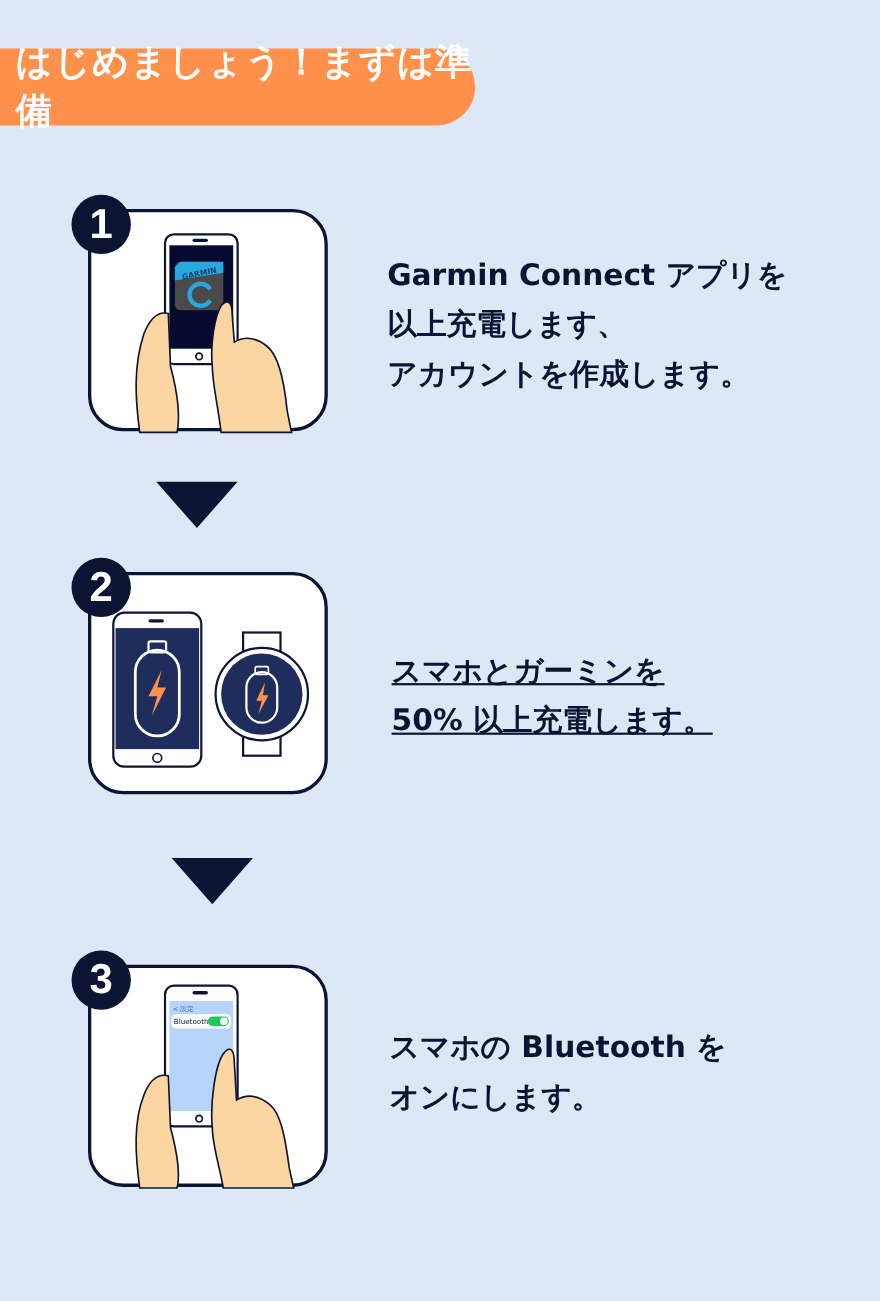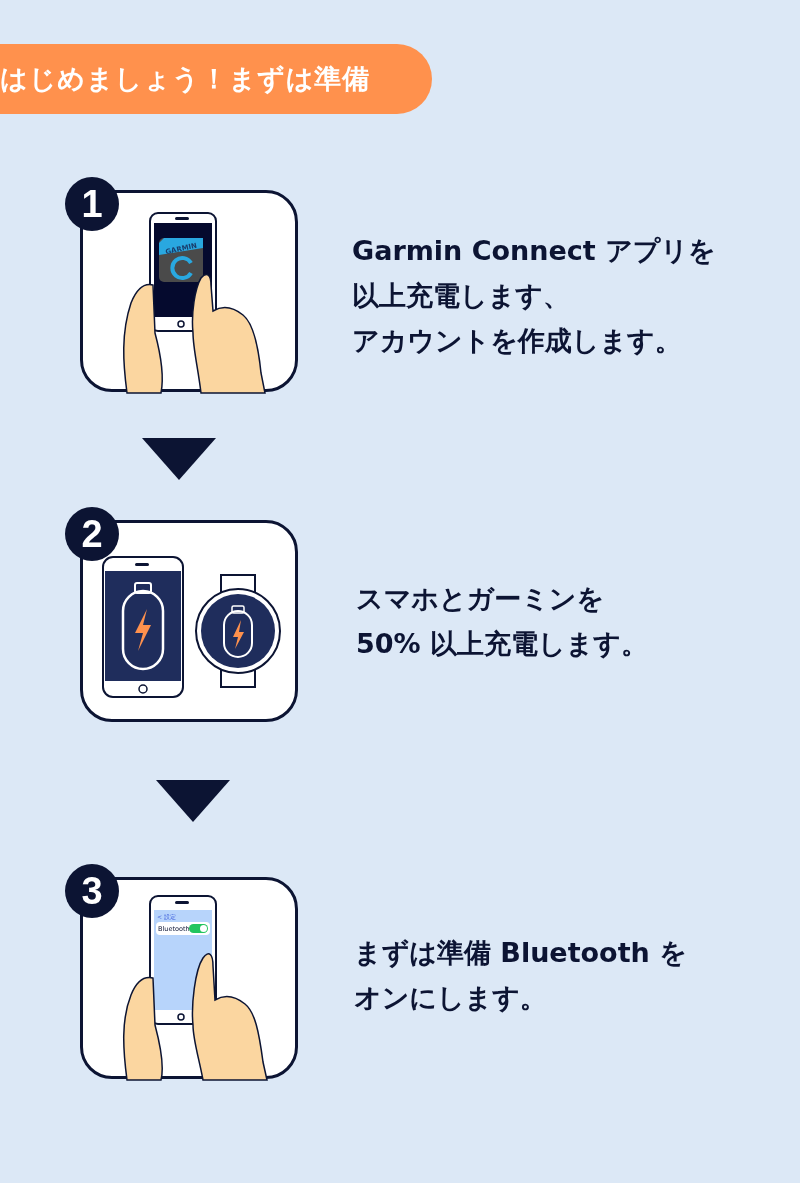--- a/index.html
+++ b/index.html
@@ -11,22 +11,22 @@
     color: #0c1433;
   }
   .banner {
     position: absolute; left: 0; top: 44px;
     width: 432px; height: 70px;
     background: #ff914d;
     border-radius: 0 35px 35px 0;
     display: flex; align-items: center;
   }
   .banner span {
-    color: #fff; font-weight: bold; font-size: 27px;
-    padding-left: 0; letter-spacing: 1px;
+    color: #fff; font-weight: bold; font-size: 33px;
+    padding-left: 14px; letter-spacing: 1px;
   }
   .card {
     position: absolute; left: 80px;
     width: 218px; height: 202px;
     background: #fff;
     border: 3px solid #0c1433;
     border-radius: 32px;
     box-sizing: border-box;
     overflow: visible;
   }
@@ -91,35 +91,35 @@
     <rect x="138" y="52" width="34" height="18" fill="#fff" stroke="#0c1433" stroke-width="2"></rect>
     <rect x="138" y="146" width="34" height="18" fill="#fff" stroke="#0c1433" stroke-width="2"></rect>
     <circle cx="155" cy="108" r="42" fill="#fff" stroke="#0c1433" stroke-width="2"></circle>
     <circle cx="155" cy="108" r="37" fill="#1f2d5c"></circle>
     <rect x="149" y="83" width="12" height="7" rx="1.5" fill="none" stroke="#fff" stroke-width="1.5"></rect>
     <rect x="141" y="88" width="28" height="46" rx="14" fill="none" stroke="#fff" stroke-width="2"></rect>
     <polygon points="158,97 150,114 155,114 152,126 161,109 156,109" fill="#ff914d"></polygon>
   </svg>
   <div class="badge">2</div>
 </div>
-<div class="step-text" style="top:576px; left:356px;">スマホとガーミンを
+<div class="step-text" style="top:588px; left:356px;text-decoration:underline;">スマホとガーミンを
 50% 以上充電します。</div>
 
 <div class="arrow" style="left:156px; top:780px;"></div>
 
 <div class="card" style="top:877px;">
   <svg width="218" height="202" viewBox="0 0 218 202">
     <rect x="67" y="16" width="66" height="128" rx="8" fill="#fff" stroke="#0c1433" stroke-width="2"></rect>
     <rect x="71" y="30" width="58" height="100" fill="#b7d4fb"></rect>
     <rect x="92" y="21" width="14" height="3" rx="1.5" fill="#0c1433"></rect>
     <circle cx="98" cy="137" r="3" fill="none" stroke="#0c1433" stroke-width="1.5"></circle>
     <text x="74" y="39" font-size="6" fill="#3b5bdb">&lt; 設定</text>
     <rect x="73" y="42" width="54" height="13" rx="4" fill="#fff"></rect>
     <text x="75" y="51" font-size="6.5" fill="#0c1433">Bluetooth</text>
     <rect x="106" y="44" width="19" height="9" rx="4.5" fill="#22c55e"></rect>
     <circle cx="120.5" cy="48.5" r="3.5" fill="#fff"></circle>
     <path d="M 44 200 C 40 170 38 140 48 115 C 54 100 62 96 70 98 L 72 145 C 80 175 80 192 78 200 Z" fill="#fbd6a0" stroke="#0c1433" stroke-width="1.5"></path>
     <path d="M 120 200 C 116 178 110 160 110 145 C 108 125 112 90 120 78 C 126 70 130 74 130 86 L 132 120 C 142 114 152 116 162 124 C 172 132 176 152 180 182 L 184 200 Z" fill="#fbd6a0" stroke="#0c1433" stroke-width="1.5"></path>
   </svg>
   <div class="badge">3</div>
 </div>
-<div class="step-text" style="top:930px; left:354px;">まずは準備 Bluetooth を
+<div class="step-text" style="top:930px; left:354px;">スマホの Bluetooth を
 オンにします。</div>
 
 </body></html>

